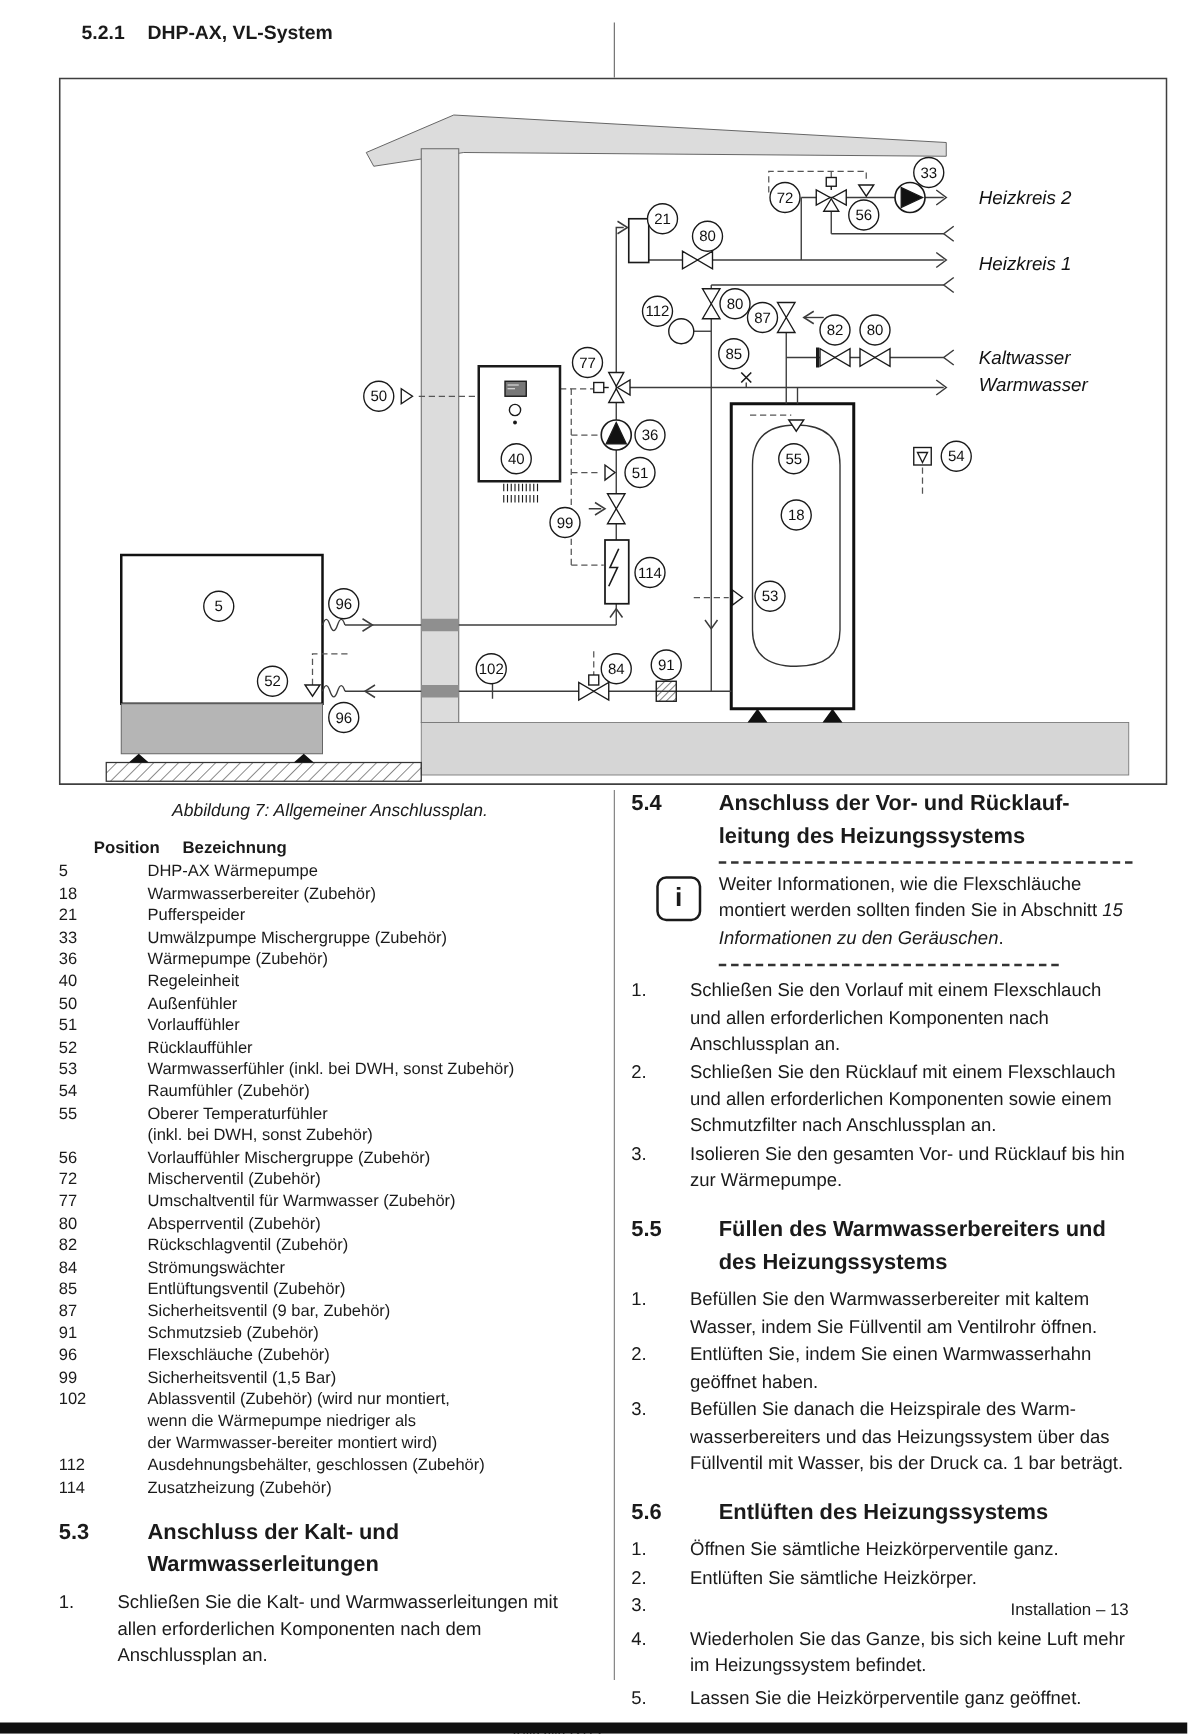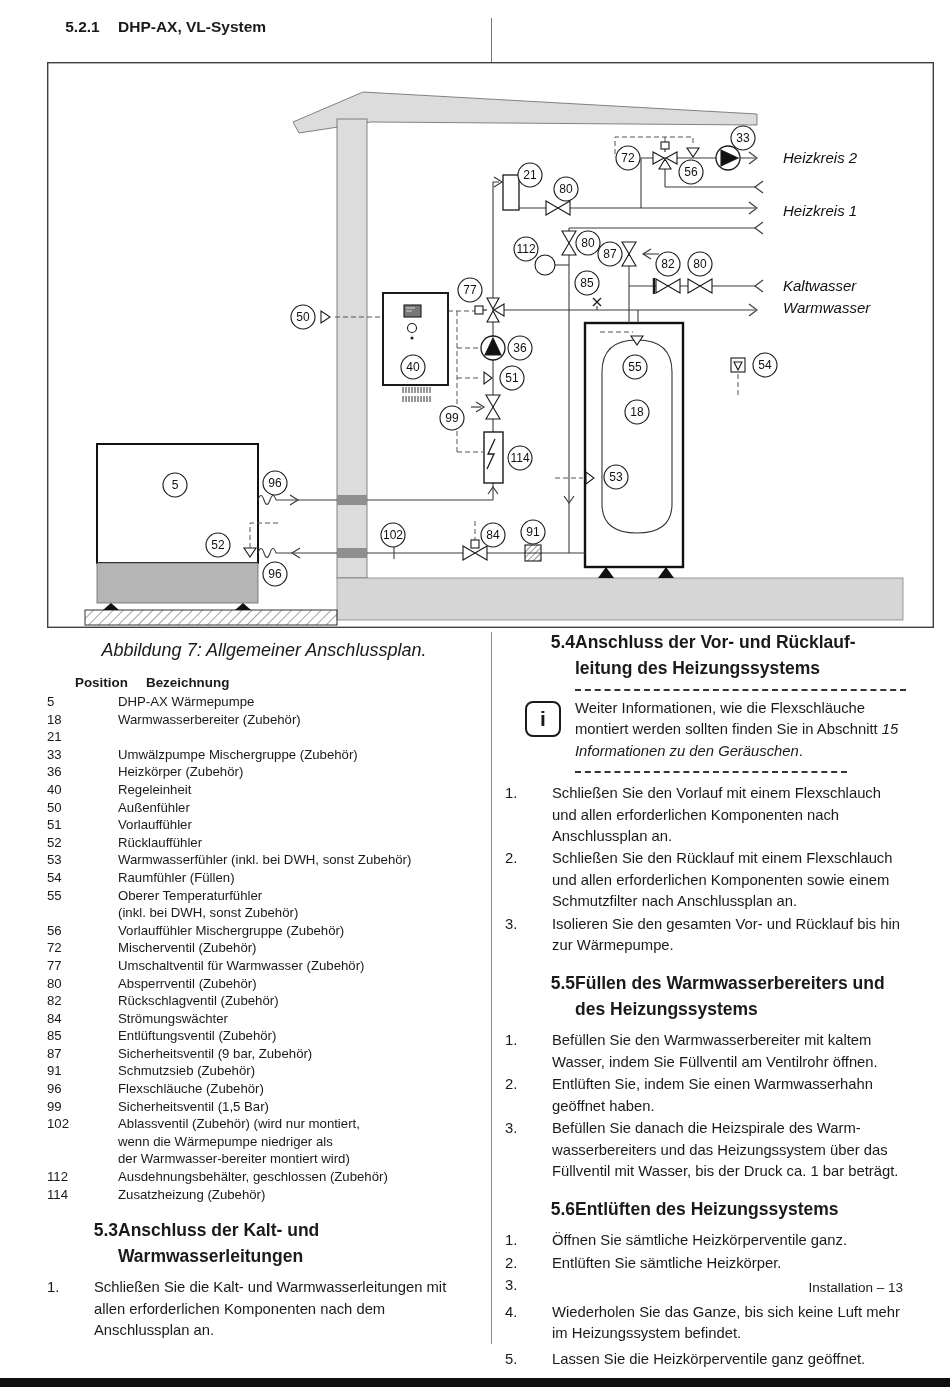--- a/index.html
+++ b/index.html
@@ -8,29 +8,29 @@
     font-family:"Liberation Sans", sans-serif;color:#1a1a1a;overflow:hidden;
   }
   .hdr{position:absolute;top:18px;left:47px;display:flex;font-weight:bold;font-size:15.5px;text-align:center;}
   .hdr .no{width:71px;}
   .divider-top{position:absolute;left:491px;top:18px;width:1px;height:44px;background:#777;}
   .divider-mid{position:absolute;left:491px;top:632px;width:1px;height:712px;background:#888;}
   .figure-wrap{position:absolute;left:47px;top:62px;width:887px;height:566px;}
   .figure-wrap svg{display:block;}
 
   .colL{position:absolute;left:47px;top:640px;width:434px;}
-  .caption{font-style:italic;font-size:18px;text-align:center;margin-bottom:14px;}
+  .caption{font-style:italic;font-size:14px;text-align:center;margin-bottom:14px;}
   .leg-head{display:flex;font-weight:bold;font-size:13.4px;margin-bottom:3px;padding-left:28px;}
   .leg-head .pos{width:71px;}
   .leg-row{display:flex;font-size:13.2px;line-height:17.6px;}
   .leg-row .pos{width:71px;flex:none;}
   .leg-row .nam{flex:1;white-space:pre-line;}
 
   .sec-h{display:flex;font-weight:bold;font-size:17.5px;line-height:26px;margin:14px 0 8px 0;}
-  .sec-h .no{width:71px;flex:none;text-align:right;}
+  .sec-h .no{width:71px;flex:none;}
   .sec-h .ti{width:310px;}
   .item{display:flex;font-size:14.8px;line-height:21.4px;margin:0 0 1px 0;}
   .item .n{width:47px;flex:none;}
   .item .t{flex:1;}
 
   .colR{position:absolute;left:505px;top:629px;width:401px;}
   .colR .sec-h .no{width:70px;}
   .colR .sec-h .ti{width:331px;}
   .note{display:flex;margin:2px 0 10px 0;}
   .note-icon{flex:none;width:32px;height:32px;border:2.6px solid #1a1a1a;border-radius:8px;
@@ -337,28 +337,29 @@
   <div class="leg-row">
       <span class="pos">5</span>
       <span class="nam">DHP-AX Wärmepumpe</span>
     </div>
   <div class="leg-row">
       <span class="pos">18</span>
       <span class="nam">Warmwasserbereiter (Zubehör)</span>
     </div>
   <div class="leg-row">
       <span class="pos">21</span>
+      <span class="nam">Pufferspeider</span>
     </div>
   <div class="leg-row">
       <span class="pos">33</span>
       <span class="nam">Umwälzpumpe Mischergruppe (Zubehör)</span>
     </div>
   <div class="leg-row">
       <span class="pos">36</span>
-      <span class="nam">Heizkörper (Zubehör)</span>
+      <span class="nam">Wärmepumpe (Zubehör)</span>
     </div>
   <div class="leg-row">
       <span class="pos">40</span>
       <span class="nam">Regeleinheit</span>
     </div>
   <div class="leg-row">
       <span class="pos">50</span>
       <span class="nam">Außenfühler</span>
     </div>
   <div class="leg-row">
@@ -368,21 +369,21 @@
   <div class="leg-row">
       <span class="pos">52</span>
       <span class="nam">Rücklauffühler</span>
     </div>
   <div class="leg-row">
       <span class="pos">53</span>
       <span class="nam">Warmwasserfühler (inkl. bei DWH, sonst Zubehör)</span>
     </div>
   <div class="leg-row">
       <span class="pos">54</span>
-      <span class="nam">Raumfühler (Füllen)</span>
+      <span class="nam">Raumfühler (Zubehör)</span>
     </div>
   <div class="leg-row">
       <span class="pos">55</span>
       <span class="nam">Oberer Temperaturfühler
 (inkl. bei DWH, sonst Zubehör)</span>
     </div>
   <div class="leg-row">
       <span class="pos">56</span>
       <span class="nam">Vorlauffühler Mischergruppe (Zubehör)</span>
     </div>

